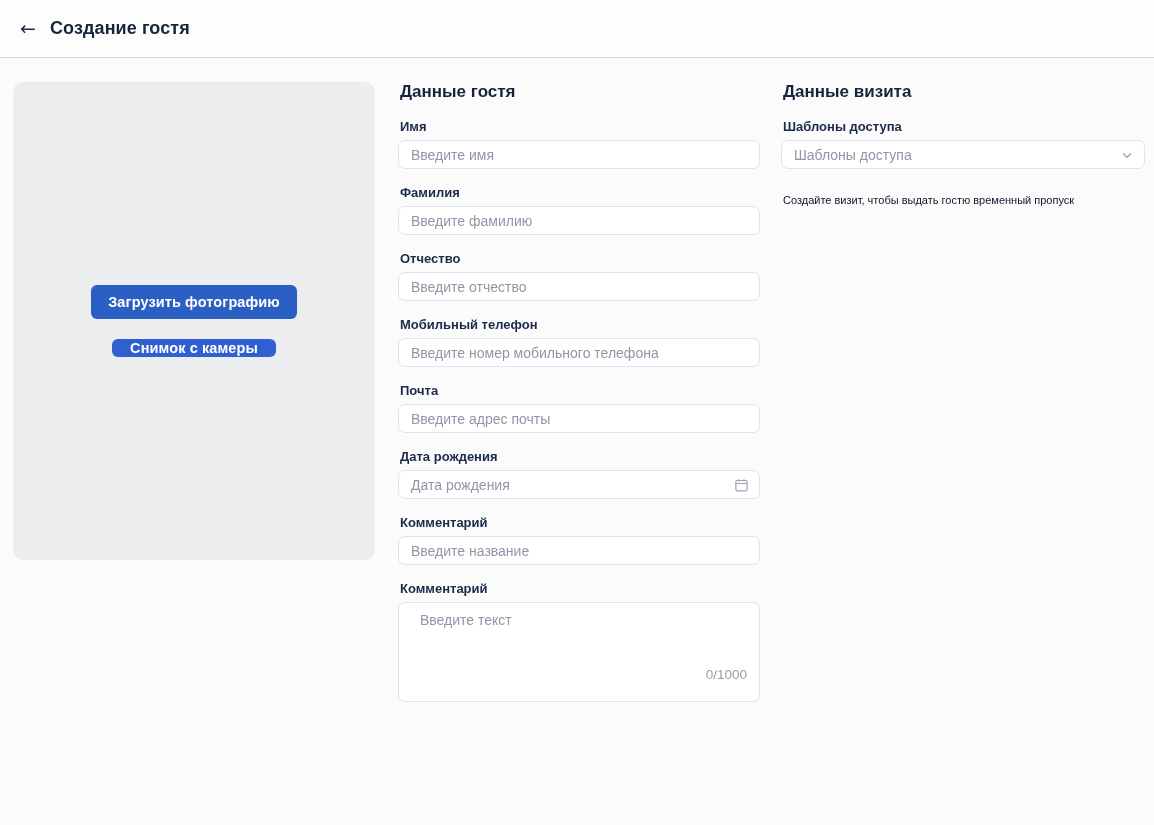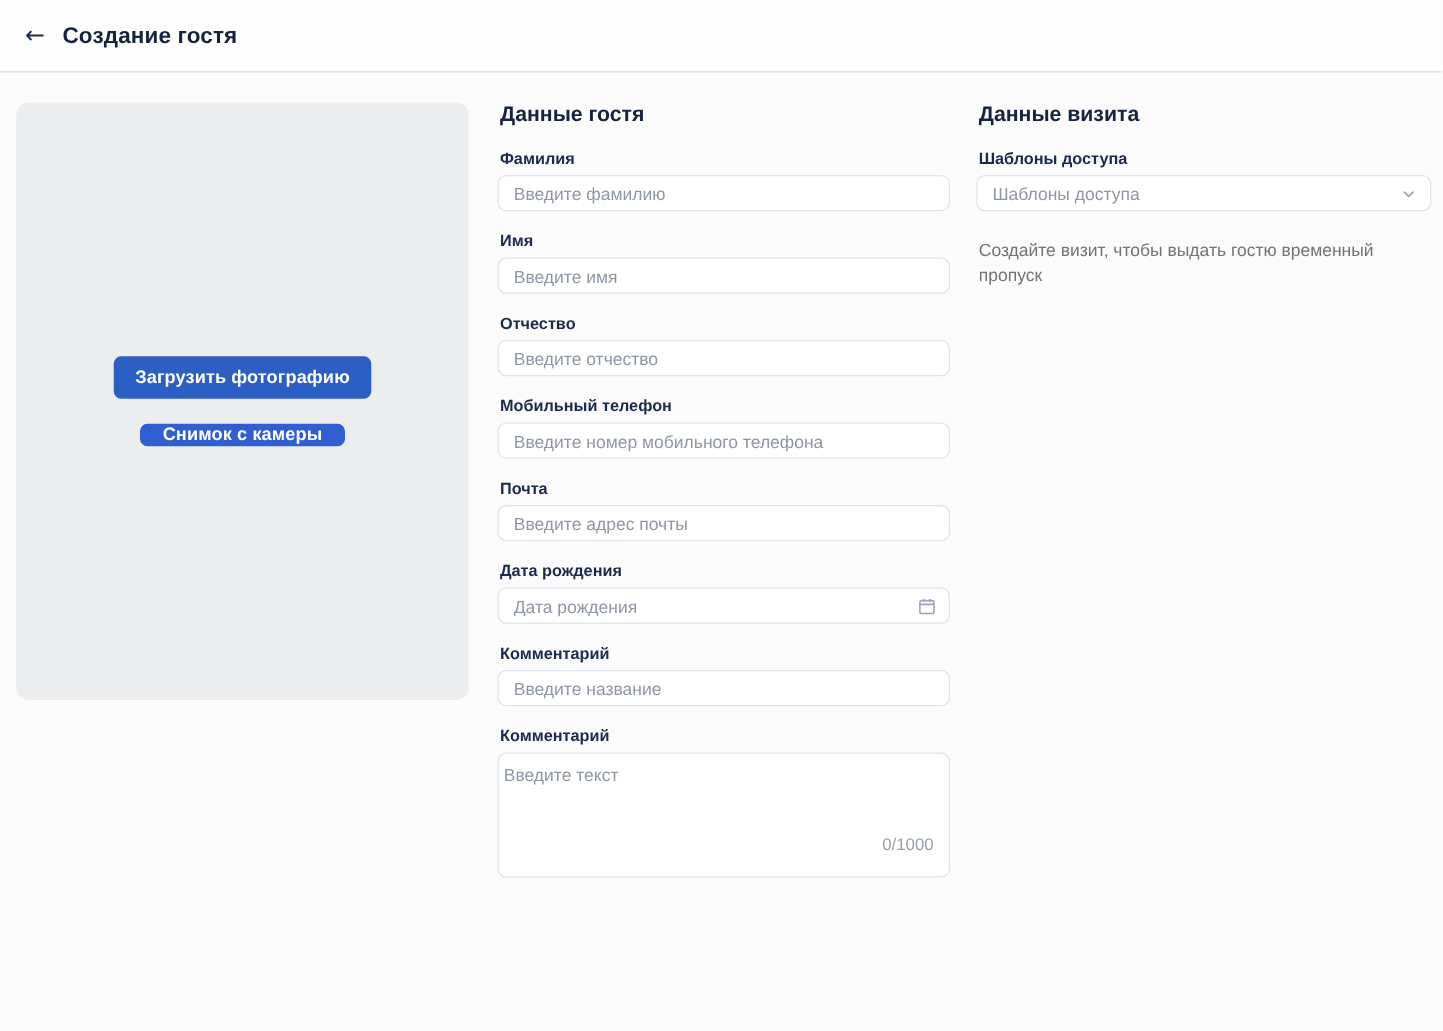--- a/index.html
+++ b/index.html
@@ -150,21 +150,21 @@
   .textarea-wrap {
     position: relative;
   }
   .textarea {
     width: 100%;
     box-sizing: border-box;
     height: 100px;
     background: #ffffff;
     border: 1px solid #dfe3ea;
     border-radius: 7px;
-    padding: 9px 12px 22px 4px;
+    padding: 9px 12px 22px 21px;
     font-size: 14px;
     color: #17233d;
     font-family: "Liberation Sans", "DejaVu Sans", sans-serif;
     outline: none;
     resize: none;
   }
   .textarea::placeholder {
     color: #8f96a6;
     opacity: 1;
   }
@@ -189,23 +189,23 @@
     border-radius: 7px;
     padding: 0 34px 0 12px;
     font-size: 14px;
     color: #8f96a6;
     display: flex;
     align-items: center;
     cursor: pointer;
   }
   .hint-text {
     margin: 21px 2px 0 2px;
-    font-size: 14px;
+    font-size: 11px;
     line-height: 20px;
-    color: #737373;
+    color: #0f172a;
   }
 </style>
 </head>
 <body>
 
 <div class="header">
   <span class="back-arrow">←</span>
   <span class="page-title">Создание гостя</span>
 </div>
 
@@ -215,30 +215,30 @@
     <div class="photo-panel">
       <button class="btn btn-upload">Загрузить фотографию</button>
       <button class="btn btn-camera">Снимок с камеры</button>
     </div>
   </div>
 
   <div class="col-guest">
     <div class="section-title">Данные гостя</div>
 
     <div class="field">
+      <label class="field-label">Имя</label>
+      <div class="input-wrap">
+        <input class="input" type="text" placeholder="Введите имя" style="">
+      </div>
+    </div>
+
+    <div class="field">
       <label class="field-label">Фамилия</label>
       <div class="input-wrap">
         <input class="input" type="text" placeholder="Введите фамилию" style="">
-      </div>
-    </div>
-
-    <div class="field">
-      <label class="field-label">Имя</label>
-      <div class="input-wrap">
-        <input class="input" type="text" placeholder="Введите имя" style="">
       </div>
     </div>
 
     <div class="field">
       <label class="field-label">Отчество</label>
       <div class="input-wrap">
         <input class="input" type="text" placeholder="Введите отчество" style="">
       </div>
     </div>
 

